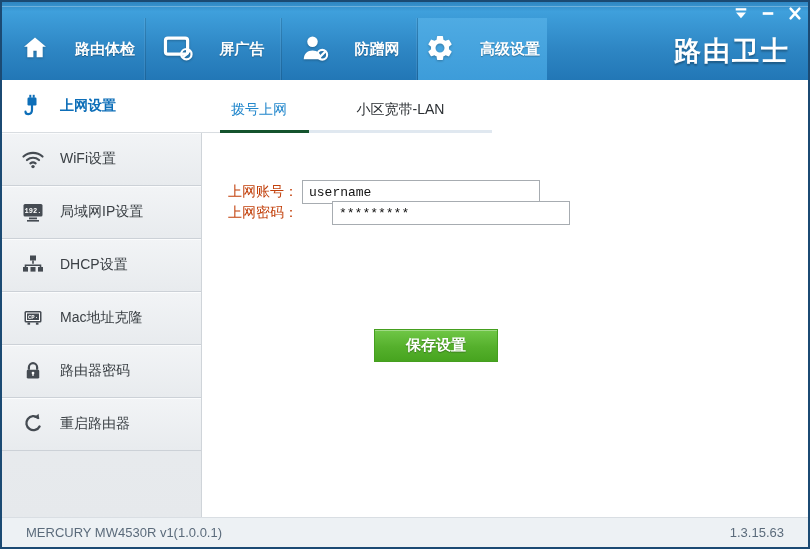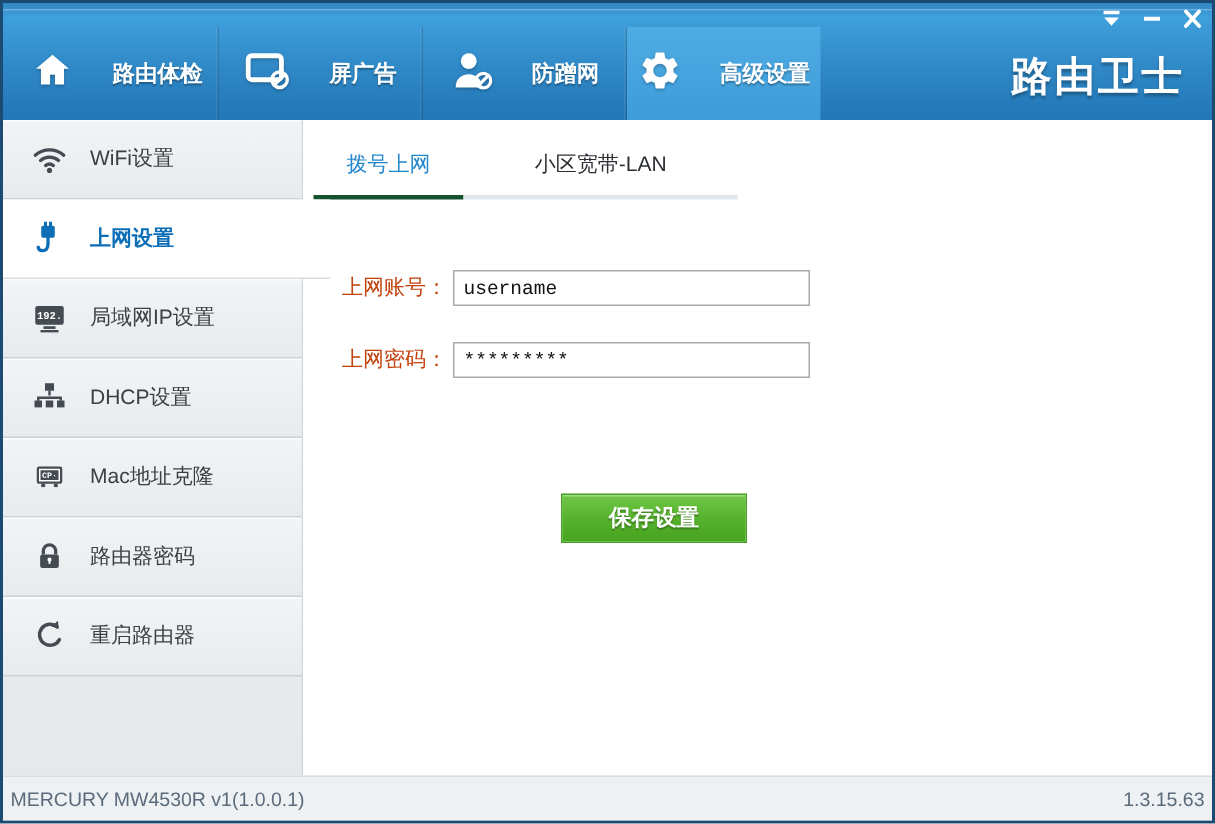--- a/index.html
+++ b/index.html
@@ -35,30 +35,30 @@
   .tab{height:42px;line-height:42px;text-align:center;font-size:14px;cursor:pointer;color:#2b2f33;
        border-bottom:3px solid #e0e8f0;}
   .tab.active{color:#2287cc;border-bottom:3px solid #14532d;}
   .tab-dial{width:100px;}
   .tab-lan{width:183px;}
   .form-row{position:absolute;display:flex;align-items:center;}
   .form-row label{width:95px;text-align:right;font-size:14px;color:#c2410c;margin-right:4px;}
   .form-row input{width:224px;height:18px;border:1px solid #a7acb1;padding:2px 6px;
                   font-family:"Liberation Mono",monospace;font-size:13px;color:#111;outline:none;}
   .row-account{top:100px;left:0;}
-  .row-password{top:148px;left:0;}
+  .row-password{top:121px;left:0;gap:30px;}
   .save-btn{position:absolute;left:171px;top:249px;width:124px;height:33px;cursor:pointer;
             background:linear-gradient(180deg,#70c747 0%,#55b02c 55%,#47a41f 100%);
             border:1px solid #459f1f;border-radius:0;color:#fff;font-size:15px;font-weight:bold;
             font-family:"Liberation Sans",sans-serif;text-shadow:0 1px 1px rgba(0,0,0,.3);
             box-shadow:inset 0 1px 0 rgba(255,255,255,.35);}
   
   .statusbar{position:absolute;left:0;right:0;bottom:0;height:30px;box-sizing:border-box;
              background:#edf1f4;border-top:1px solid #d9dee3;display:flex;align-items:center;
-             justify-content:space-between;padding:0 5px;font-size:13px;color:#5b6b7b;}
+             justify-content:space-between;padding:0 24px;font-size:13px;color:#5b6b7b;}
 </style>
 </head>
 <body>
 
 <div class="window">
 
   <div class="header">
     <div class="nav">
 
       <div class="nav-item">
@@ -126,44 +126,44 @@
           <svg width="16" height="15" viewBox="0 0 18 17">
               <path d="M4 3l10 11M14 3L4 14" stroke="#fff" stroke-width="2.8" stroke-linecap="round"></path>
             </svg>
         </span>
       </div>
     </div>
   </div>
 
   <div class="sidebar">
 
+    <div class="side-item active">
+      <span class="side-icon">
+        <svg width="24" height="24" viewBox="0 0 24 24">
+          <rect x="6.5" y="3.5" width="9" height="8" rx="1.2" fill="#0d6eb8"></rect>
+          <rect x="8.3" y="0.8" width="2" height="3" fill="#0d6eb8"></rect>
+          <rect x="11.7" y="0.8" width="2" height="3" fill="#0d6eb8"></rect>
+          <path d="M11 11.5v4c0 3-1.4 4.6-3.6 4.6-1.8 0-2.9-1-2.9-2.4" fill="none" stroke="#0d6eb8" stroke-width="2.2" stroke-linecap="round"></path>
+        </svg>
+      </span>
+      <span>上网设置</span>
+    </div>
+
     <div class="side-item">
       <span class="side-icon">
         <svg width="26" height="24" viewBox="0 0 24 24">
           <path d="M2.5 9.5a14.5 14.5 0 0119 0" fill="none" stroke="#454b52" stroke-width="2.2" stroke-linecap="round"></path>
           <path d="M6 13a9.2 9.2 0 0112 0" fill="none" stroke="#454b52" stroke-width="2.2" stroke-linecap="round"></path>
           <path d="M9.4 16.4a4.2 4.2 0 015.2 0" fill="none" stroke="#454b52" stroke-width="2.2" stroke-linecap="round"></path>
           <circle cx="12" cy="19.6" r="1.7" fill="#454b52"></circle>
         </svg>
       </span>
       <span>WiFi设置</span>
     </div>
 
-    <div class="side-item active">
-      <span class="side-icon">
-        <svg width="24" height="24" viewBox="0 0 24 24">
-          <rect x="6.5" y="3.5" width="9" height="8" rx="1.2" fill="#0d6eb8"></rect>
-          <rect x="8.3" y="0.8" width="2" height="3" fill="#0d6eb8"></rect>
-          <rect x="11.7" y="0.8" width="2" height="3" fill="#0d6eb8"></rect>
-          <path d="M11 11.5v4c0 3-1.4 4.6-3.6 4.6-1.8 0-2.9-1-2.9-2.4" fill="none" stroke="#0d6eb8" stroke-width="2.2" stroke-linecap="round"></path>
-        </svg>
-      </span>
-      <span>上网设置</span>
-    </div>
-
     <div class="side-item">
       <span class="side-icon">
         <svg width="24" height="24" viewBox="0 0 24 24">
           <rect x="2.5" y="4" width="19" height="12.5" rx="1.5" fill="#454b52"></rect>
           <text x="12" y="12.6" font-size="7" fill="#fff" text-anchor="middle" font-family="Liberation Mono, monospace" font-weight="bold">192.</text>
           <rect x="8" y="17.5" width="8" height="1.8" fill="#454b52"></rect>
           <rect x="6" y="20" width="12" height="1.6" fill="#454b52"></rect>
         </svg>
       </span>
       <span>局域网IP设置</span>

